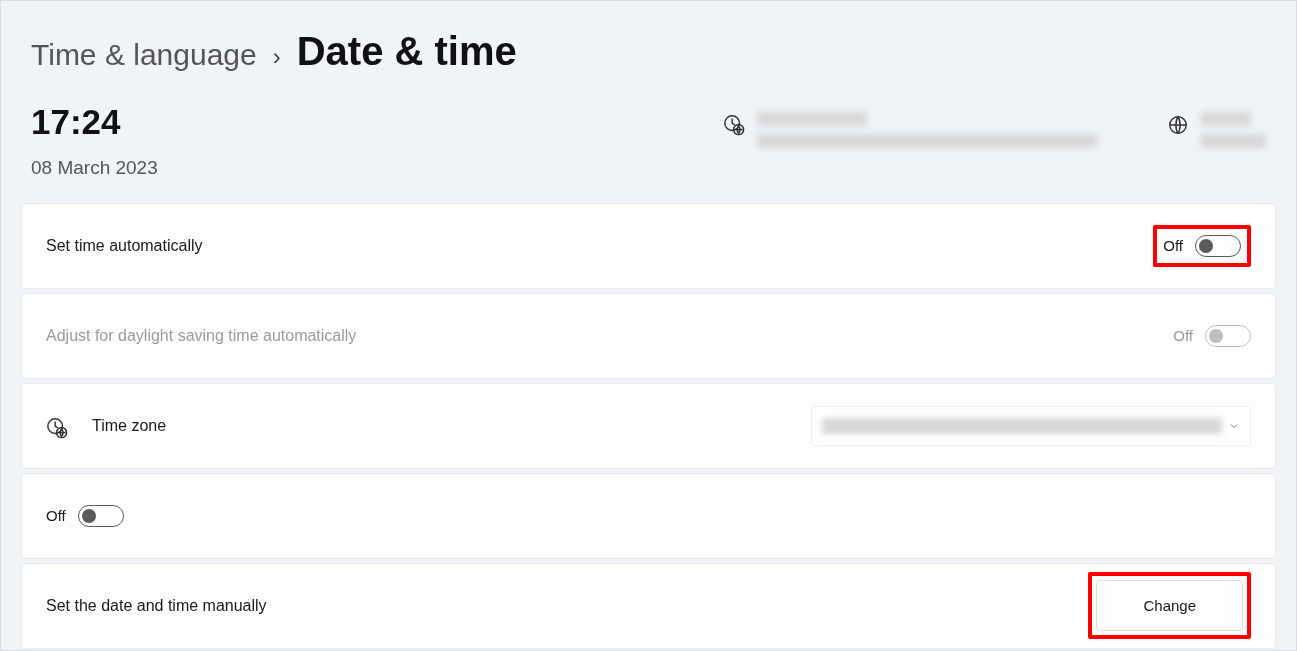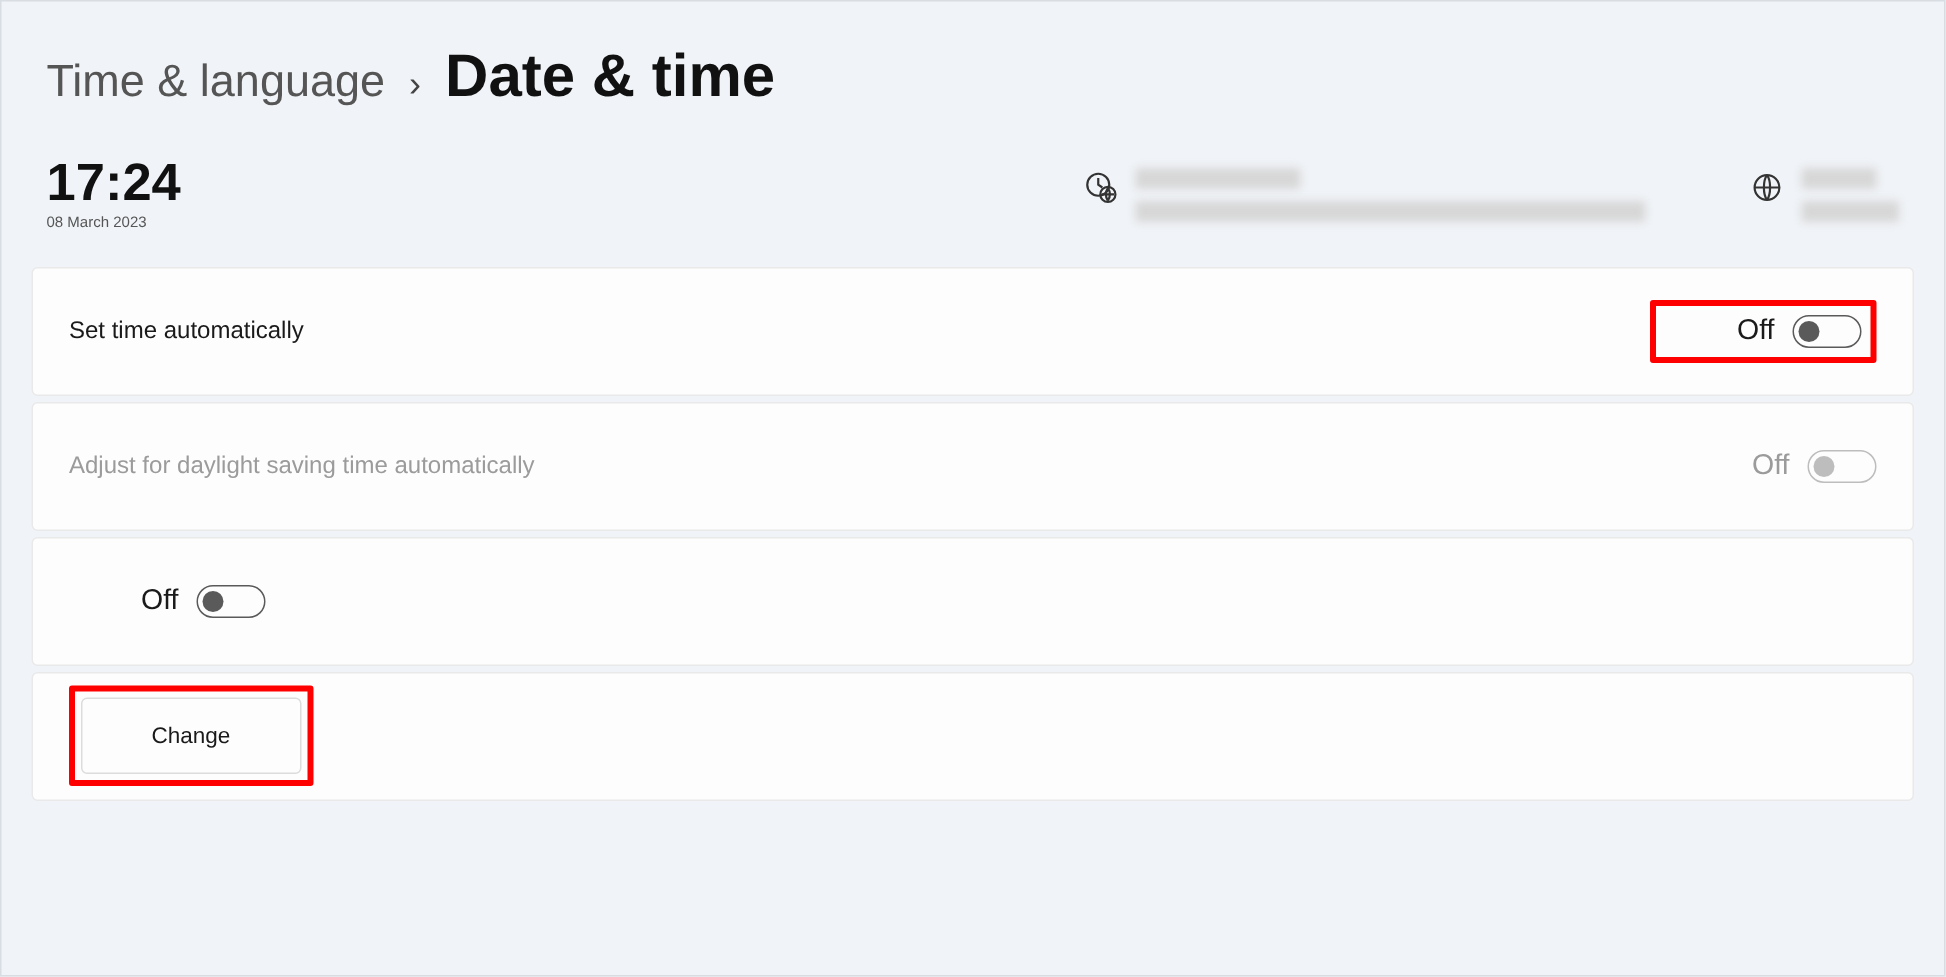--- a/index.html
+++ b/index.html
@@ -45,23 +45,23 @@
     .clock-block {
       flex: 0 0 auto;
     }
     .clock-time {
       font-size: 35px;
       font-weight: 600;
       color: #111;
       line-height: 1.05;
     }
     .clock-date {
-      font-size: 10px;
+      font-size: 19px;
       color: #555;
-      margin-top: 2px;
+      margin-top: 16px;
     }
     .spacer-flex { flex: 1; }
     .info-block {
       display: flex;
       align-items: flex-start;
       gap: 14px;
       padding-top: 8px;
     }
     .icon-circle {
       width: 20px;
@@ -106,23 +106,22 @@
       display: flex;
       align-items: center;
       gap: 26px;
     }
     .setting-right {
       display: flex;
       align-items: center;
       gap: 12px;
     }
     .toggle-text {
-      font-size: 19px;
+      font-size: 15px;
       color: #1a1a1a;
-      margin-left: 48px;
     }
     .toggle-text.disabled { color: #9b9b9b; }
     .toggle {
       width: 46px;
       height: 22px;
       border: 1.5px solid #5a5a5a;
       border-radius: 20px;
       position: relative;
       background: transparent;
       cursor: pointer;
@@ -244,29 +243,51 @@
   <div class="setting-row">
     <div class="setting-label disabled">Adjust for daylight saving time automatically</div>
     <div class="setting-right">
       <span class="toggle-text disabled">Off</span>
       <div class="toggle disabled">
         <div class="toggle-knob"></div>
       </div>
     </div>
   </div>
 
+  <div class="setting-row">
+    <div class="setting-left">
+      <span class="icon-circle">
+        <svg viewBox="0 0 24 24" width="22" height="22" fill="none" stroke="#333" stroke-width="1.6">
+          <circle cx="10" cy="10" r="8"></circle>
+          <path d="M10 5v5l3 2"></path>
+          <circle cx="17" cy="17" r="5.5"></circle>
+          <path d="M12.5 17h9M17 12.5c2 3 2 6 0 9M17 12.5c-2 3-2 6 0 9"></path>
+        </svg>
+      </span>
+      <div class="setting-label">Time zone</div>
+    </div>
+    <div class="dropdown-box">
+      <div class="dropdown-blur"></div>
+      <span>
+        <svg class="chevron-down" viewBox="0 0 24 24" fill="none" stroke="#777" stroke-width="2">
+          <path d="M6 9l6 6 6-6"></path>
+        </svg>
+      </span>
+    </div>
+  </div>
 
   <div class="setting-row">
     <div class="setting-right">
       <span class="toggle-text">Off</span>
       <div class="toggle">
         <div class="toggle-knob"></div>
       </div>
     </div>
   </div>
 
   <div class="setting-row">
+    <div class="setting-label">Set the date and time manually</div>
     <div class="highlight-wrap" style="padding:4px;">
       <button class="change-button">Change</button>
     </div>
   </div>
 
 </div>
 
 </body></html>

